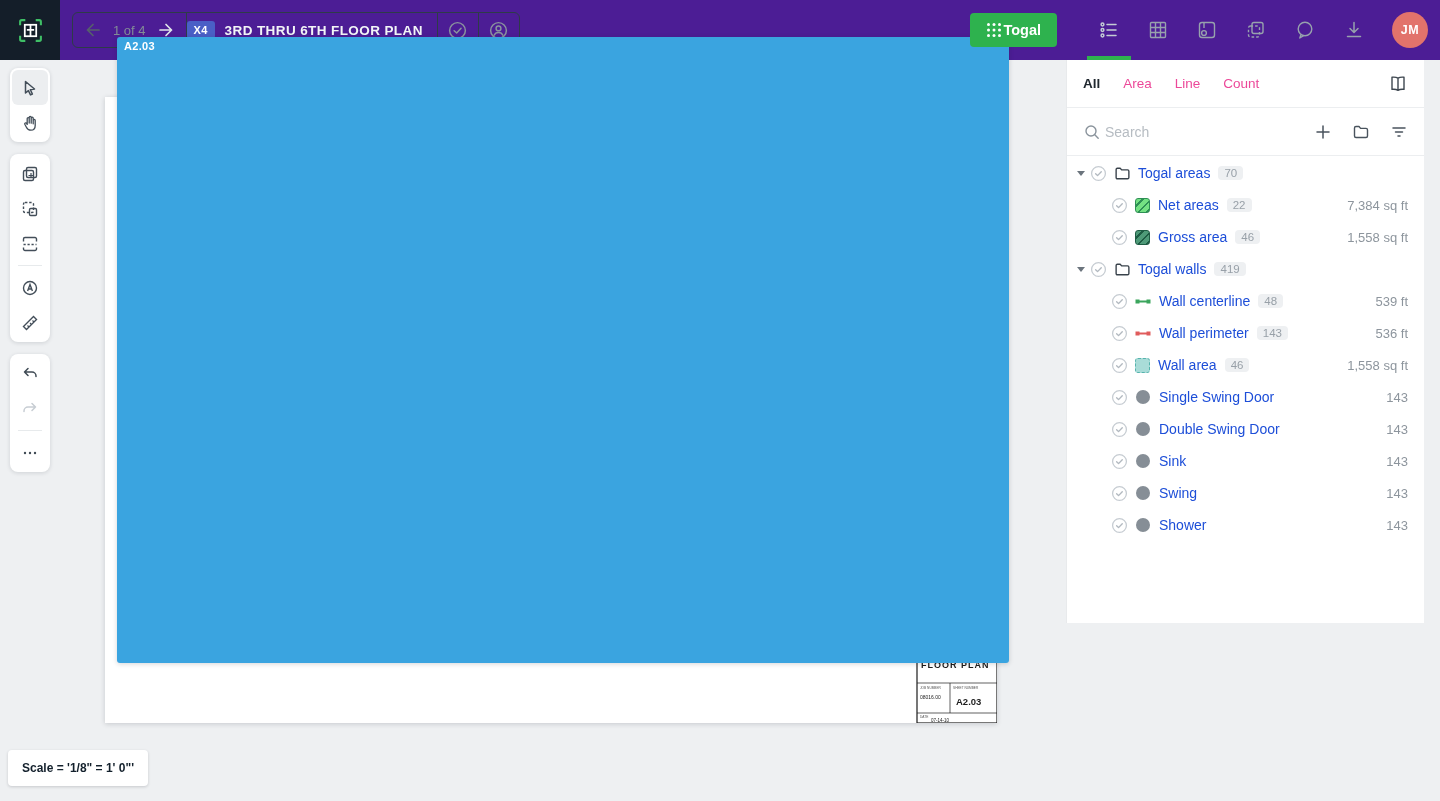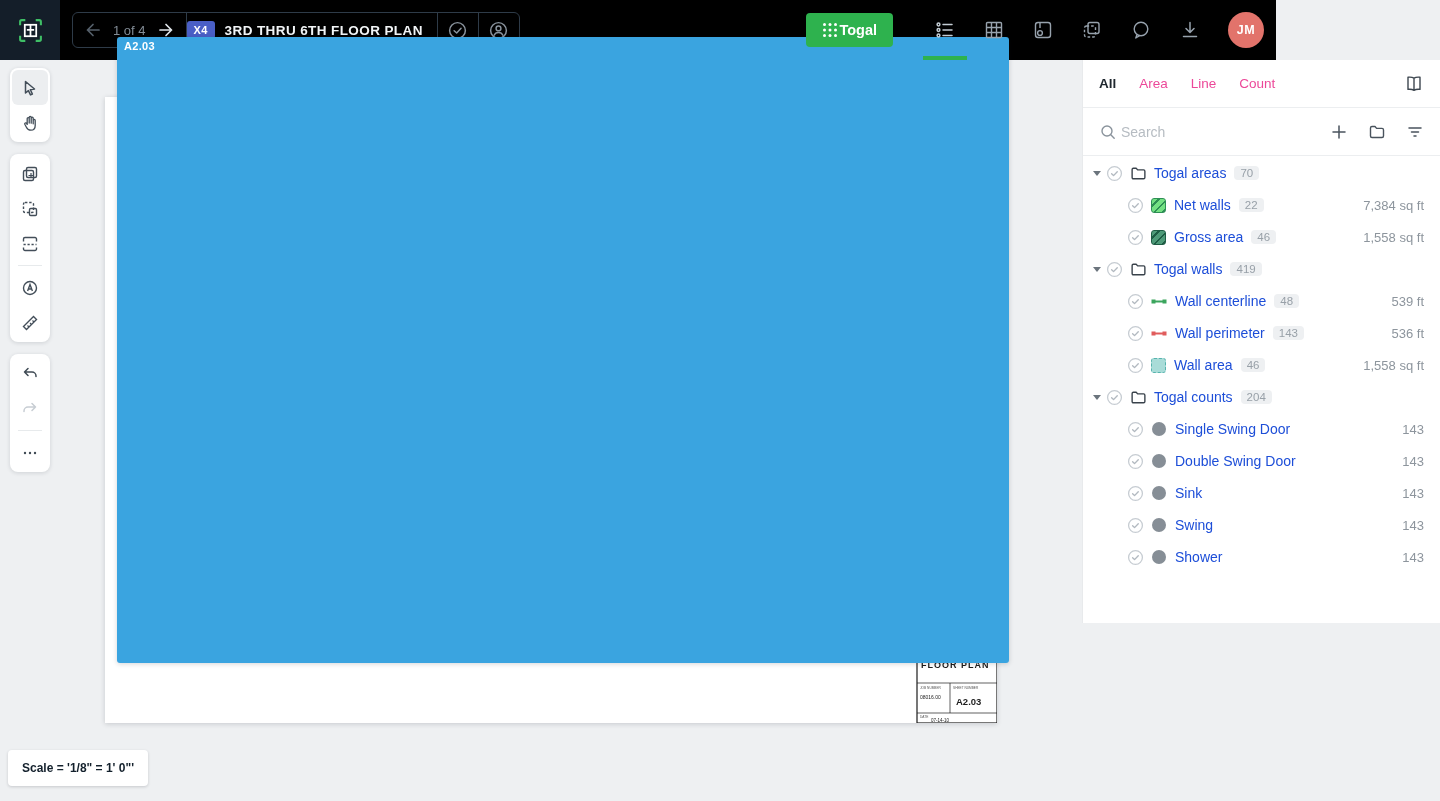--- a/index.html
+++ b/index.html
@@ -1,20 +1,20 @@
 <!DOCTYPE html>
 <html><head>
 <meta charset="utf-8">
 <style>
   *{margin:0;padding:0;box-sizing:border-box}
   html,body{width:1440px;height:801px;overflow:hidden;font-family:"Liberation Sans",sans-serif;background:#eef0f2}
   .app{position:relative;width:1440px;height:801px}
 
   
-  header{position:absolute;top:0;left:0;width:1276px;height:60px;background:#000000;display:flex;align-items:center;z-index:30}
+  header{position:absolute;top:0;left:0;width:1440px;height:60px;background:#4c1d95;display:flex;align-items:center;z-index:30}
   .logo-tile{width:60px;height:60px;background:#141e29;display:flex;align-items:center;justify-content:center;flex:0 0 auto;cursor:pointer}
   .doc-nav{margin-left:12px;height:36px;border:1px solid #2e3b48;border-radius:6px;display:flex;align-items:center;color:#8a949e}
   .doc-nav .navbtn{background:none;border:none;display:flex;align-items:center;padding:0 10px;height:100%;cursor:pointer}
   .page-label{font-size:13px;color:#828c96;white-space:nowrap}
   .vsep{width:1px;height:36px;background:#2e3b48;flex:0 0 auto}
   .badge{border-radius:3px;color:#fff;font-size:11px;font-weight:bold;padding:3px 7px;letter-spacing:.3px}
   .badge.sheet{background:#3aa4e0;margin-left:12px}
   .badge.mult{background:#4a5fc6;margin-left:0}
   .doc-title{color:#f2f5f7;font-size:13.5px;font-weight:bold;letter-spacing:.4px;margin:0 14px 0 10px;white-space:nowrap}
   .nav-icon-cell{width:40px;height:36px;display:flex;align-items:center;justify-content:center;background:none;border:none;cursor:pointer;color:#8a949e}
@@ -34,21 +34,21 @@
   .tdiv{width:24px;height:1px;background:#e7eaec;margin:4px 0}
 
   
   .sheet{position:absolute;left:105px;top:37px;width:892px;height:626px;background:#fff;box-shadow:0 1px 5px rgba(20,30,40,.18)}
   .sheet svg{display:block}
   .sheet text{font-family:"Liberation Sans",sans-serif}
 
   .scale-chip{position:absolute;left:8px;top:690px;background:#fff;border-radius:4px;box-shadow:0 1px 3px rgba(20,30,40,.18);padding:11px 14px;font-size:12px;font-weight:bold;color:#13202c;white-space:nowrap}
 
   
-  .sidebar{position:absolute;top:60px;right:0;width:358px;height:563px;background:#fff;border-left:1px solid #e8eaec}
+  .sidebar{position:absolute;top:60px;right:16px;width:358px;height:563px;background:#fff;border-left:1px solid #e8eaec}
   .tabs-row{height:48px;display:flex;align-items:center;border-bottom:1px solid #eceef0;padding:0 16px;gap:23px}
   .tab{font-size:13.5px;color:#ec4899;background:none;border:none;cursor:pointer;font-family:"Liberation Sans",sans-serif}
   .tab.active{color:#20282f;font-weight:bold}
   .book-btn{margin-left:auto;background:none;border:none;color:#3e4750;cursor:pointer;display:flex}
   .search-row{height:48px;display:flex;align-items:center;border-bottom:1px solid #eceef0;padding:0 16px;gap:4px}
   .search-row input{border:none;outline:none;font-size:14px;color:#333b43;width:160px;font-family:"Liberation Sans",sans-serif}
   .search-row input::placeholder{color:#b6bcc2}
   .search-actions{margin-left:auto;display:flex;gap:20px}
   .sicon{background:none;border:none;color:#49535d;cursor:pointer;display:flex}
   .tree{padding-top:1px}
@@ -607,21 +607,21 @@
       </div>
 
       <div class="row child">
         <span class="chk">
             <svg width="17" height="17" viewBox="0 0 16 16">
               <circle cx="8" cy="8" r="6.5" fill="none" stroke="#c6ccd2" stroke-width="1.2"></circle>
               <path d="M5.3,8.2 L7.1,10 L10.6,6.4" fill="none" stroke="#b2b9c0" stroke-width="1.3" stroke-linecap="round" stroke-linejoin="round"></path>
             </svg>
           </span>
         <span class="sw sw-net"></span>
-        <span class="lbl">Net walls</span>
+        <span class="lbl">Net areas</span>
         <span class="cnt-badge">22</span>
         <span class="val">7,384 sq ft</span>
       </div>
       <div class="row child">
         <span class="chk">
             <svg width="17" height="17" viewBox="0 0 16 16">
               <circle cx="8" cy="8" r="6.5" fill="none" stroke="#c6ccd2" stroke-width="1.2"></circle>
               <path d="M5.3,8.2 L7.1,10 L10.6,6.4" fill="none" stroke="#b2b9c0" stroke-width="1.3" stroke-linecap="round" stroke-linejoin="round"></path>
             </svg>
           </span>
@@ -690,36 +690,20 @@
               <circle cx="8" cy="8" r="6.5" fill="none" stroke="#c6ccd2" stroke-width="1.2"></circle>
               <path d="M5.3,8.2 L7.1,10 L10.6,6.4" fill="none" stroke="#b2b9c0" stroke-width="1.3" stroke-linecap="round" stroke-linejoin="round"></path>
             </svg>
           </span>
         <span class="sw sw-wallarea"></span>
         <span class="lbl">Wall area</span>
         <span class="cnt-badge">46</span>
         <span class="val">1,558 sq ft</span>
       </div>
 
-      <div class="row group">
-        <span class="caret"></span>
-        <span class="chk">
-            <svg width="17" height="17" viewBox="0 0 16 16">
-              <circle cx="8" cy="8" r="6.5" fill="none" stroke="#c6ccd2" stroke-width="1.2"></circle>
-              <path d="M5.3,8.2 L7.1,10 L10.6,6.4" fill="none" stroke="#b2b9c0" stroke-width="1.3" stroke-linecap="round" stroke-linejoin="round"></path>
-            </svg>
-          </span>
-        <span class="fold">
-            <svg width="17" height="17" viewBox="0 0 16 16">
-              <path d="M2,4.2 Q2,3 3.2,3 H5.8 L7.2,4.6 H12.8 Q14,4.6 14,5.8 V11.8 Q14,13 12.8,13 H3.2 Q2,13 2,11.8 Z" fill="none" stroke="#39424b" stroke-width="1.3" stroke-linejoin="round"></path>
-            </svg>
-          </span>
-        <span class="lbl">Togal counts</span>
-        <span class="cnt-badge">204</span>
-      </div>
 
       <div class="row child">
         <span class="chk">
             <svg width="17" height="17" viewBox="0 0 16 16">
               <circle cx="8" cy="8" r="6.5" fill="none" stroke="#c6ccd2" stroke-width="1.2"></circle>
               <path d="M5.3,8.2 L7.1,10 L10.6,6.4" fill="none" stroke="#b2b9c0" stroke-width="1.3" stroke-linecap="round" stroke-linejoin="round"></path>
             </svg>
           </span>
         <span class="sw-count"></span>
         <span class="lbl">Single Swing Door</span>

